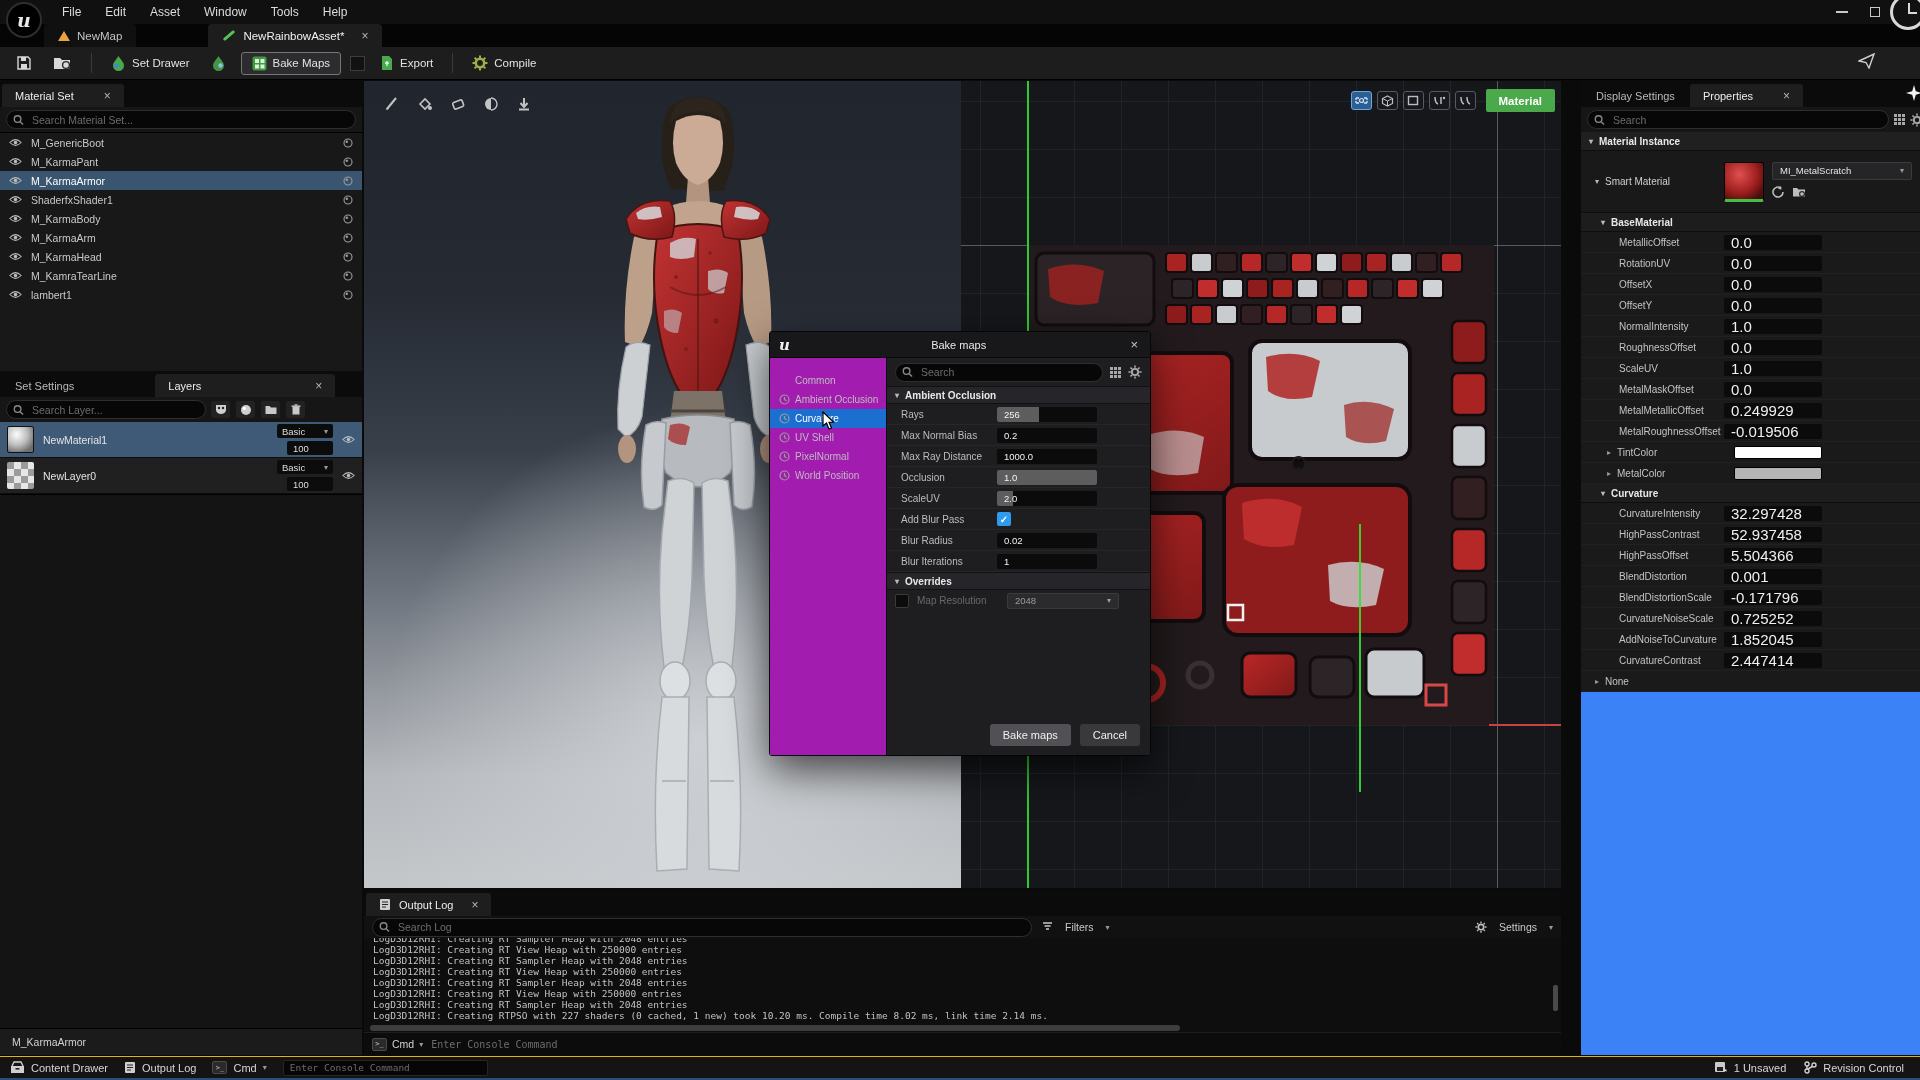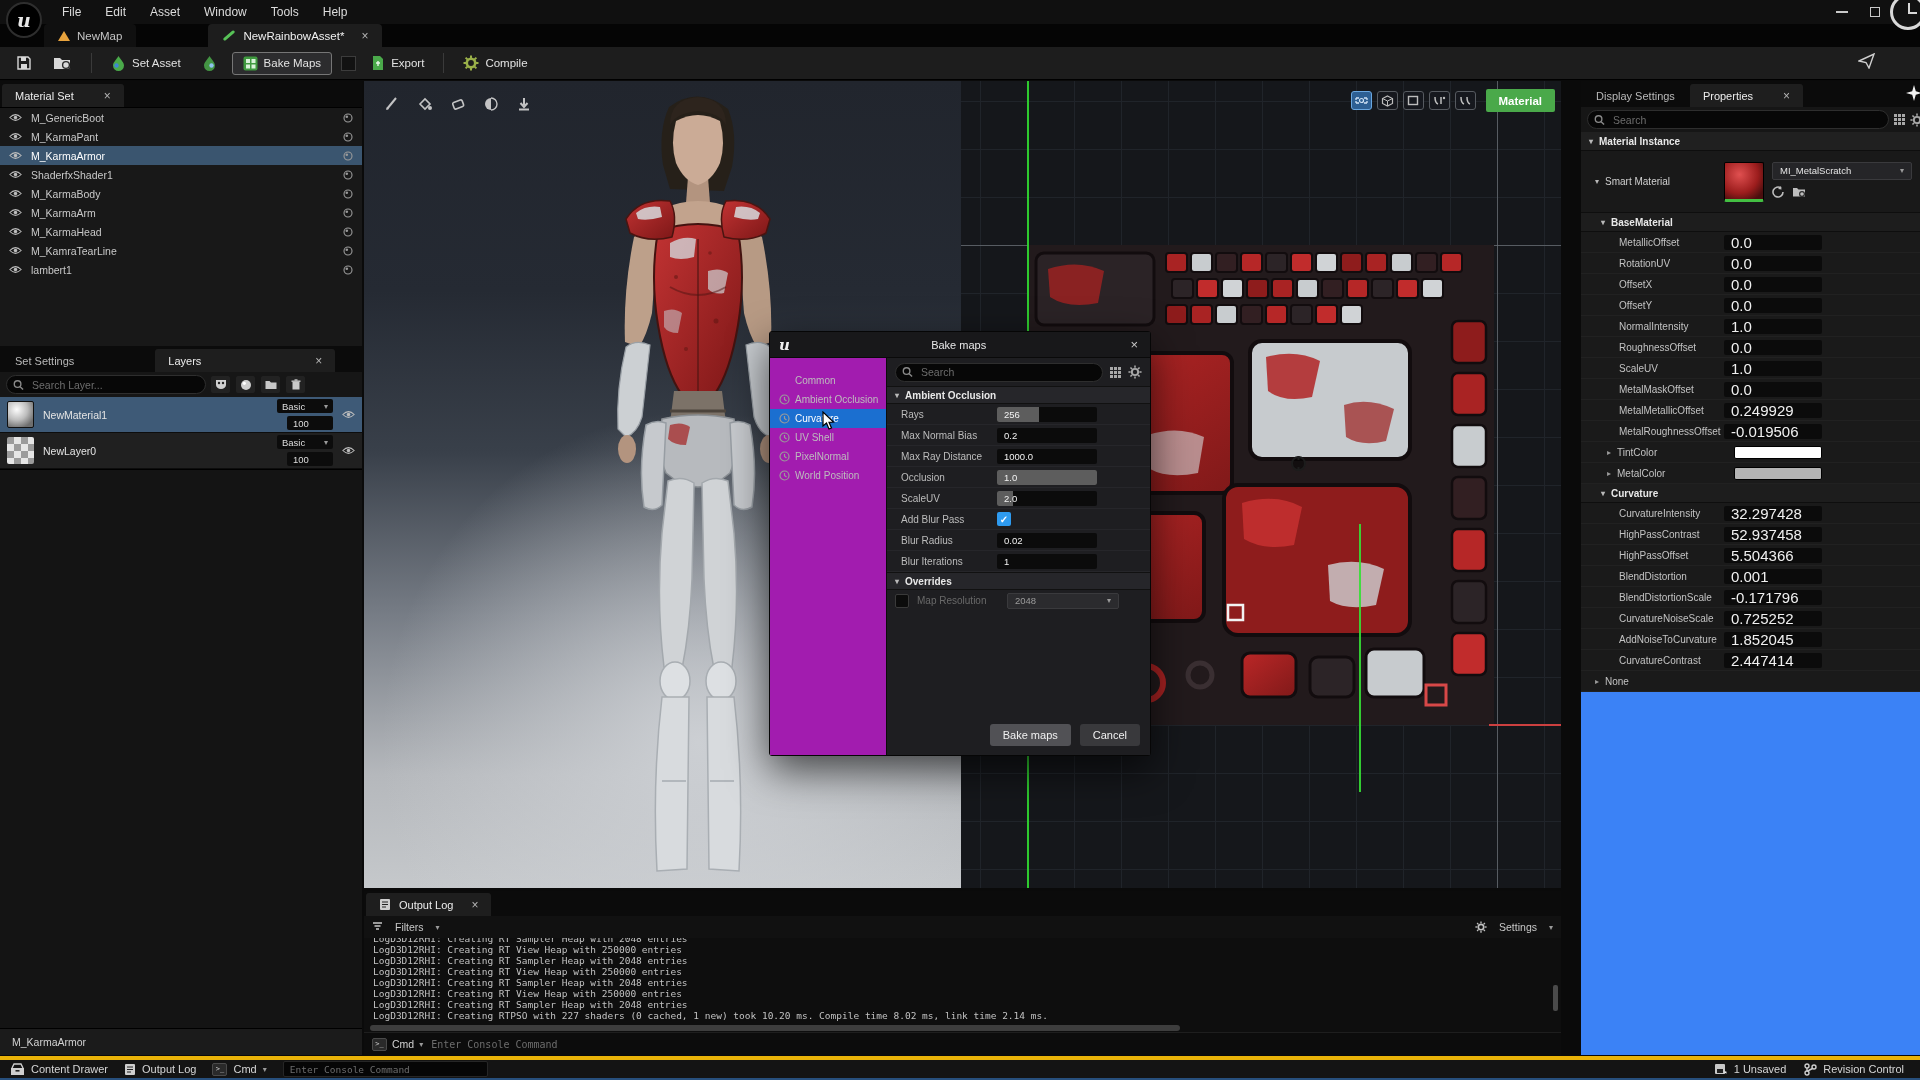--- a/index.html
+++ b/index.html
@@ -152,21 +152,21 @@
   .prop-row { height:21px; display:flex; align-items:center; border-bottom:1px solid #212121; padding-left:38px; background:#1a1a1a; }
   .prop-row .plabel { width:105px; flex:none; font-size:10px; color:#c3c3c3; }
   .prop-row .pbox { width:98px; height:15px; background:#0b0b0b; border-radius:2px; display:flex; align-items:center; padding-left:7px; font-size:15px; color:#f0f0f0; }
   .prop-row.colorrow { padding-left:26px; }
   .prop-row.colorrow .plabel { width:117px; }
   .pswatch { width:88px; height:13px; border-radius:2px; border:1px solid #000; }
   .prop-row.nonerow { padding-left:14px; }
   .prop-row .tri { color:#9a9a9a; }
 
   
-  .statusbar { position:absolute; left:0; top:1056px; width:1920px; height:24px; background:#141414; border-top:4px solid #eab308; border-bottom:2px solid #274f7d; display:flex; align-items:center; gap:16px; padding:0 10px; }
+  .statusbar { position:absolute; left:0; top:1056px; width:1920px; height:24px; background:#141414; border-top:1px solid #eab308; border-bottom:2px solid #274f7d; display:flex; align-items:center; gap:16px; padding:0 10px; }
   .sb-item { display:flex; align-items:center; gap:6px; font-size:11px; color:#d6d6d6; }
   .sb-console { width:205px; height:16px; background:#060606; border:1px solid #262626; border-radius:2px; color:#8a8a8a; font-family:"DejaVu Sans Mono",monospace; font-size:9.5px; padding:0 6px; outline:none; }
   .sb-right { margin-left:auto; display:flex; gap:18px; margin-right:6px; }
 </style>
 </head>
 <body>
 
 <div id="stage">
 
   <div class="menubar">
@@ -212,21 +212,21 @@
           <circle cx="13" cy="10" r="3.4" fill="none" stroke="#2a2a2a" stroke-width="1.4"></circle>
           <line x1="15.4" y1="12.4" x2="17.6" y2="14.6" stroke="#2a2a2a" stroke-width="1.6"></line>
         </svg>
       </span>
     <span class="tsep"></span>
     <span class="tbtn">
       <svg width="15" height="16" viewBox="0 0 15 16">
           <path d="M7.5 1 C10 5 13 7.5 13 10.5 a5.5 5.5 0 0 1 -11 0 C2 7.5 5 5 7.5 1 Z" fill="#4aa94a"></path>
           <circle cx="5.5" cy="10.5" r="2.2" fill="#3f87d2"></circle>
         </svg>
-      <span>Set Asset</span>
+      <span>Set Drawer</span>
     </span>
     <span class="tbtn">
         <svg width="15" height="16" viewBox="0 0 15 16">
           <path d="M7.5 1 C10 5 13 7.5 13 10.5 a5.5 5.5 0 0 1 -11 0 C2 7.5 5 5 7.5 1 Z" fill="#4aa94a" opacity=".85"></path>
           <circle cx="9.5" cy="10.5" r="2.2" fill="#8fc3ef"></circle>
         </svg>
       </span>
     <span class="tbtn framed">
       <svg width="15" height="15" viewBox="0 0 15 15">
           <rect x="0.5" y="0.5" width="14" height="14" rx="2" fill="#3f9a3f"></rect>
@@ -265,20 +265,29 @@
     <span class="send-ic"><svg width="18" height="16" viewBox="0 0 18 16">
           <path d="M1 8 L16 1 L11 15 L8 9.5 Z" fill="none" stroke="#cfcfcf" stroke-width="1.4"></path>
         </svg></span>
   </div>
 
   <div class="left-panel">
     <div class="panel-tabrow">
       <div class="panel-tab">
         <span>Material Set</span>
         <span class="tab-x">×</span>
+      </div>
+    </div>
+    <div class="search-row">
+      <div class="pill-wrap">
+        <svg width="11" height="11" viewBox="0 0 12 12">
+            <circle cx="5" cy="5" r="3.6" fill="none" stroke="#8a8a8a" stroke-width="1.5"></circle>
+            <line x1="7.8" y1="7.8" x2="11" y2="11" stroke="#8a8a8a" stroke-width="1.5"></line>
+          </svg>
+        <input placeholder="Search Material Set..." style="">
       </div>
     </div>
     <div id="material-list">
         <div class="mat-row">
           <span class="mini-ic">
             <svg width="13" height="9" viewBox="0 0 16 10">
               <path d="M1 5 Q8 -2 15 5 Q8 12 1 5 Z" fill="none" stroke="#bdbdbd" stroke-width="1.3"></path>
               <circle cx="8" cy="5" r="2.2" fill="#bdbdbd"></circle>
             </svg>
           </span>
@@ -867,20 +876,27 @@
       <div class="panel-tab" style="gap:8px;">
         <svg width="12" height="13" viewBox="0 0 12 13">
             <rect x="1" y="1" width="10" height="11" rx="1" fill="#cfcfcf"></rect>
             <path d="M3 4 h6 M3 6.5 h6 M3 9 h4" stroke="#222" stroke-width="1"></path>
           </svg>
         <span>Output Log</span>
         <span class="tab-x">×</span>
       </div>
     </div>
     <div class="ol-searchrow">
+      <div class="pill-wrap">
+        <svg width="11" height="11" viewBox="0 0 12 12">
+            <circle cx="5" cy="5" r="3.6" fill="none" stroke="#8a8a8a" stroke-width="1.5"></circle>
+            <line x1="7.8" y1="7.8" x2="11" y2="11" stroke="#8a8a8a" stroke-width="1.5"></line>
+          </svg>
+        <input placeholder="Search Log" style="">
+      </div>
       <span class="ol-chip">
         <svg width="11" height="10" viewBox="0 0 11 10">
             <path d="M1 1 h9 M2.5 4 h6 M4 7 h3" stroke="#c8c8c8" stroke-width="1.4"></path>
           </svg>
         <span>Filters</span>
           <span class="chev">▾</span>
       </span>
       <span class="ol-chip ol-settings">
         <svg width="12" height="12" viewBox="0 0 16 16">
             <circle cx="8" cy="8" r="3.6" fill="none" stroke="#c0c0c0" stroke-width="2.2"></circle>

